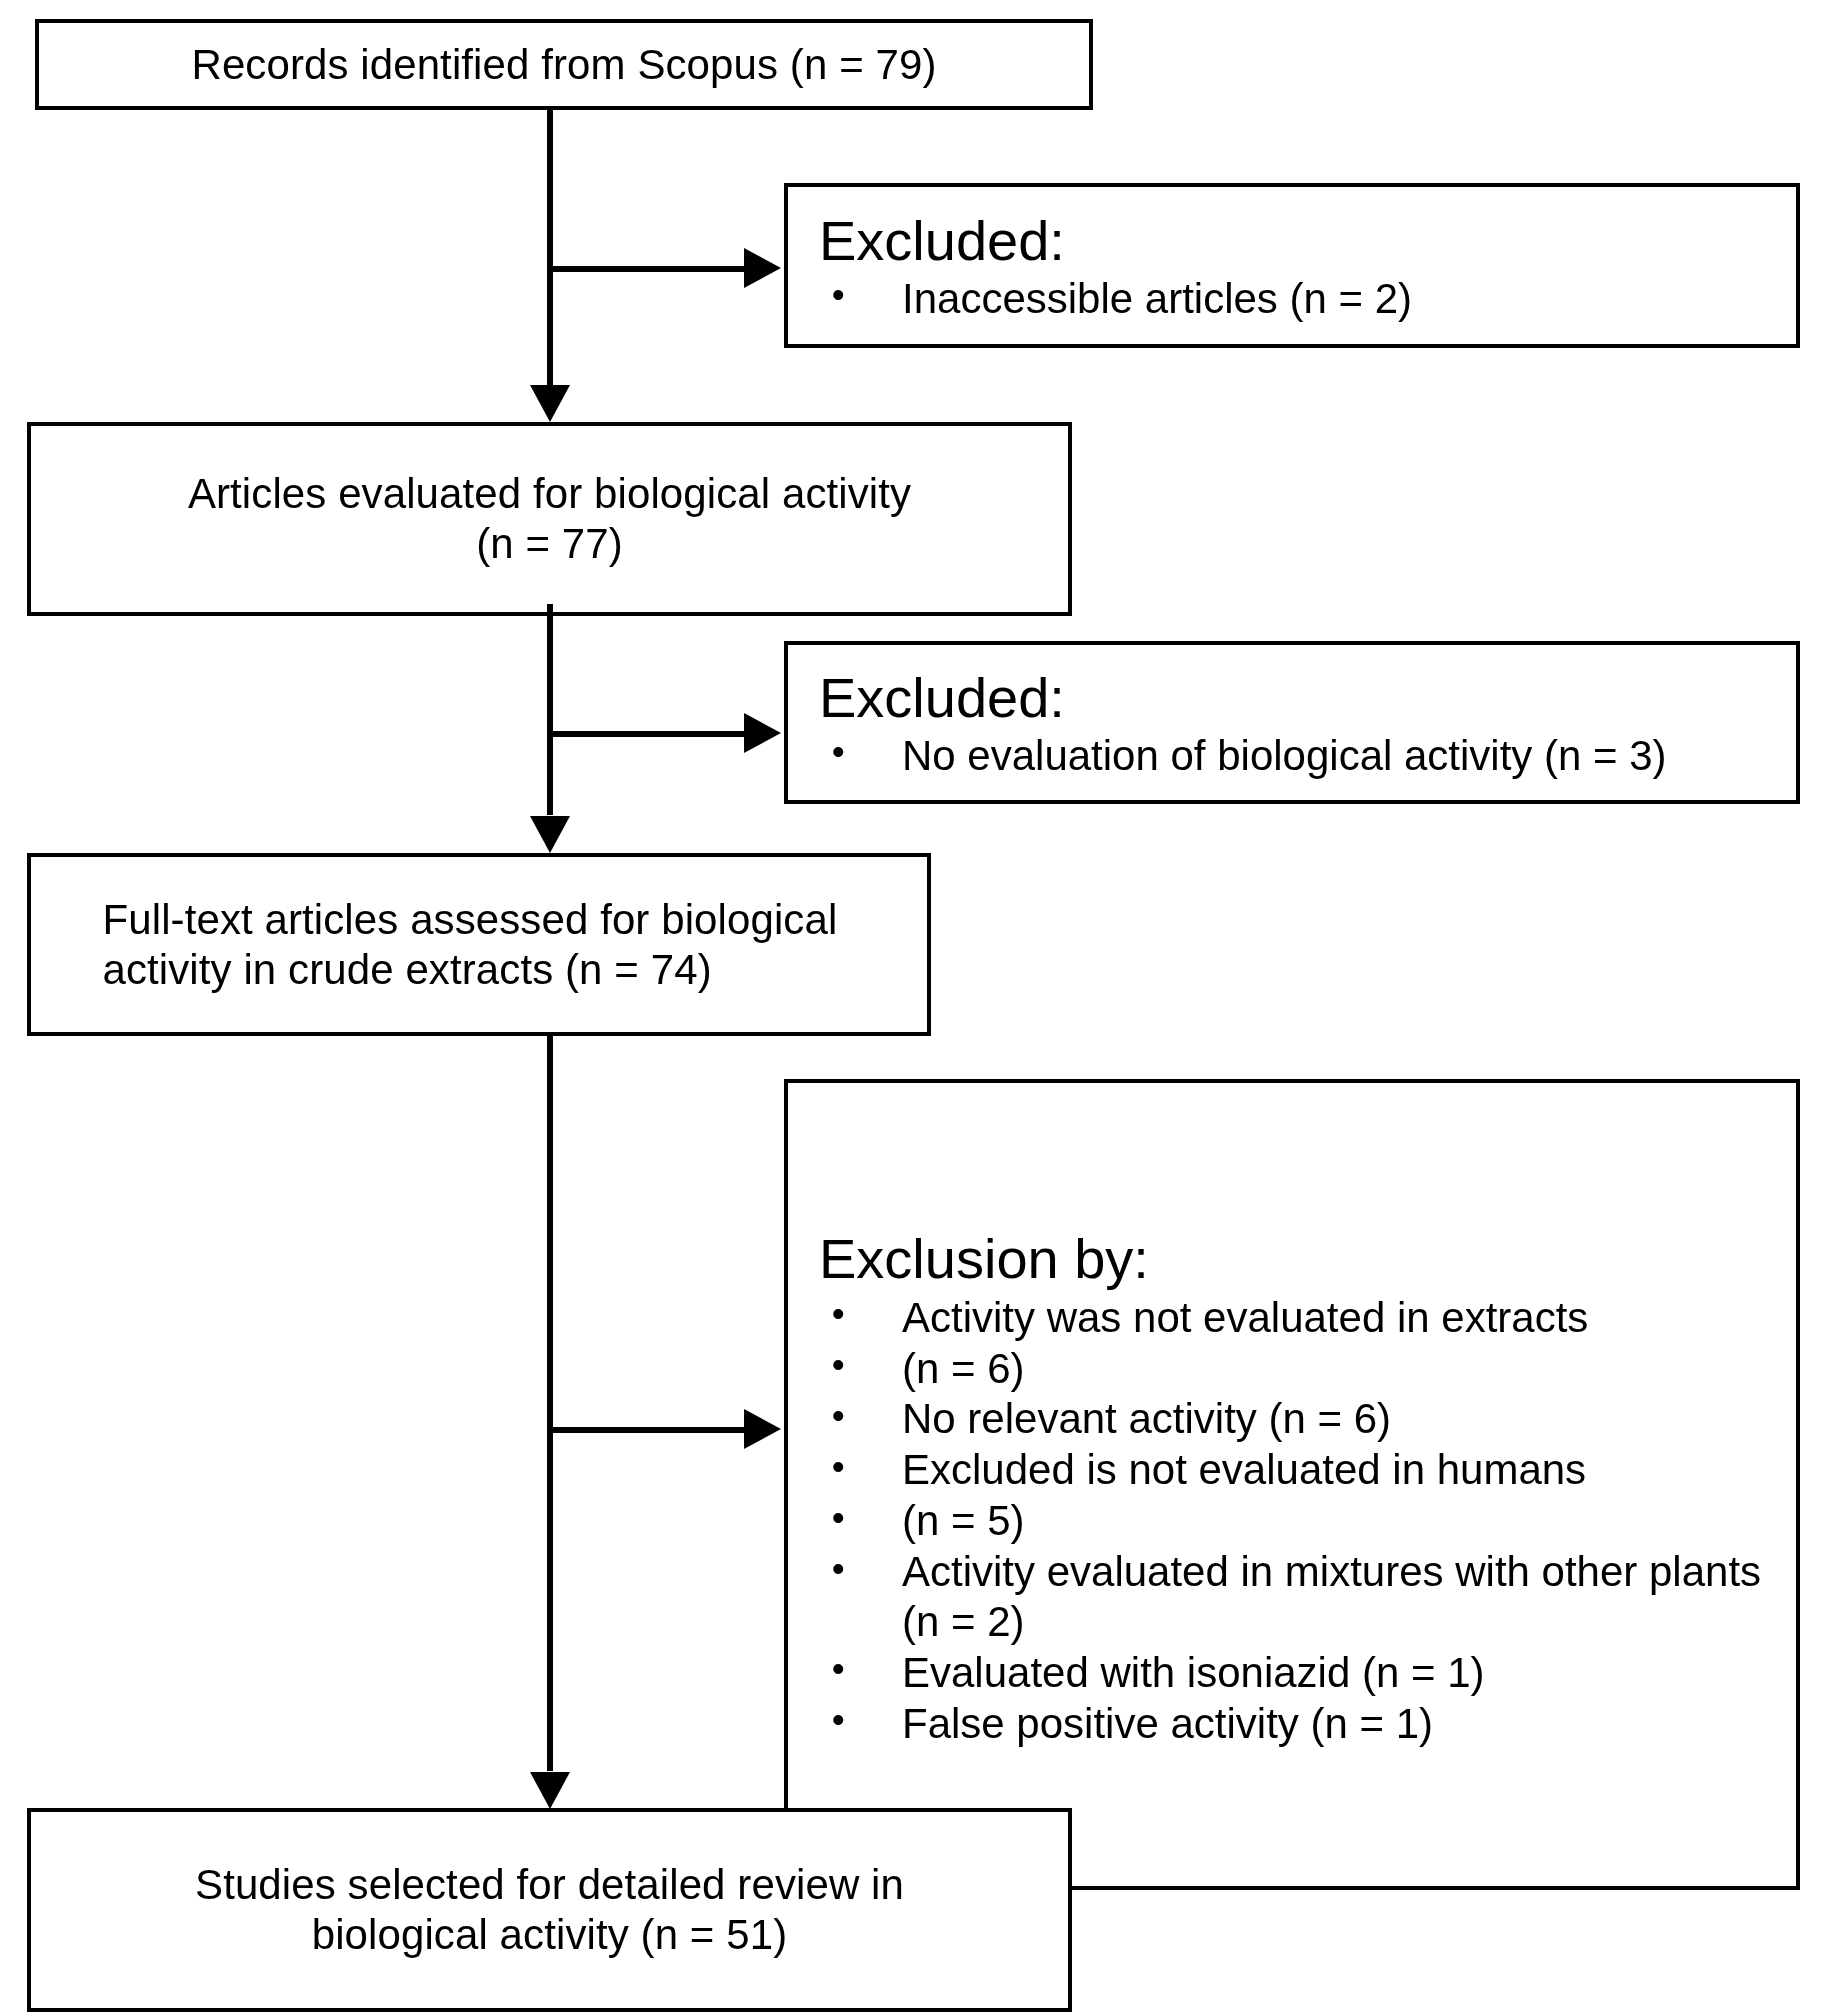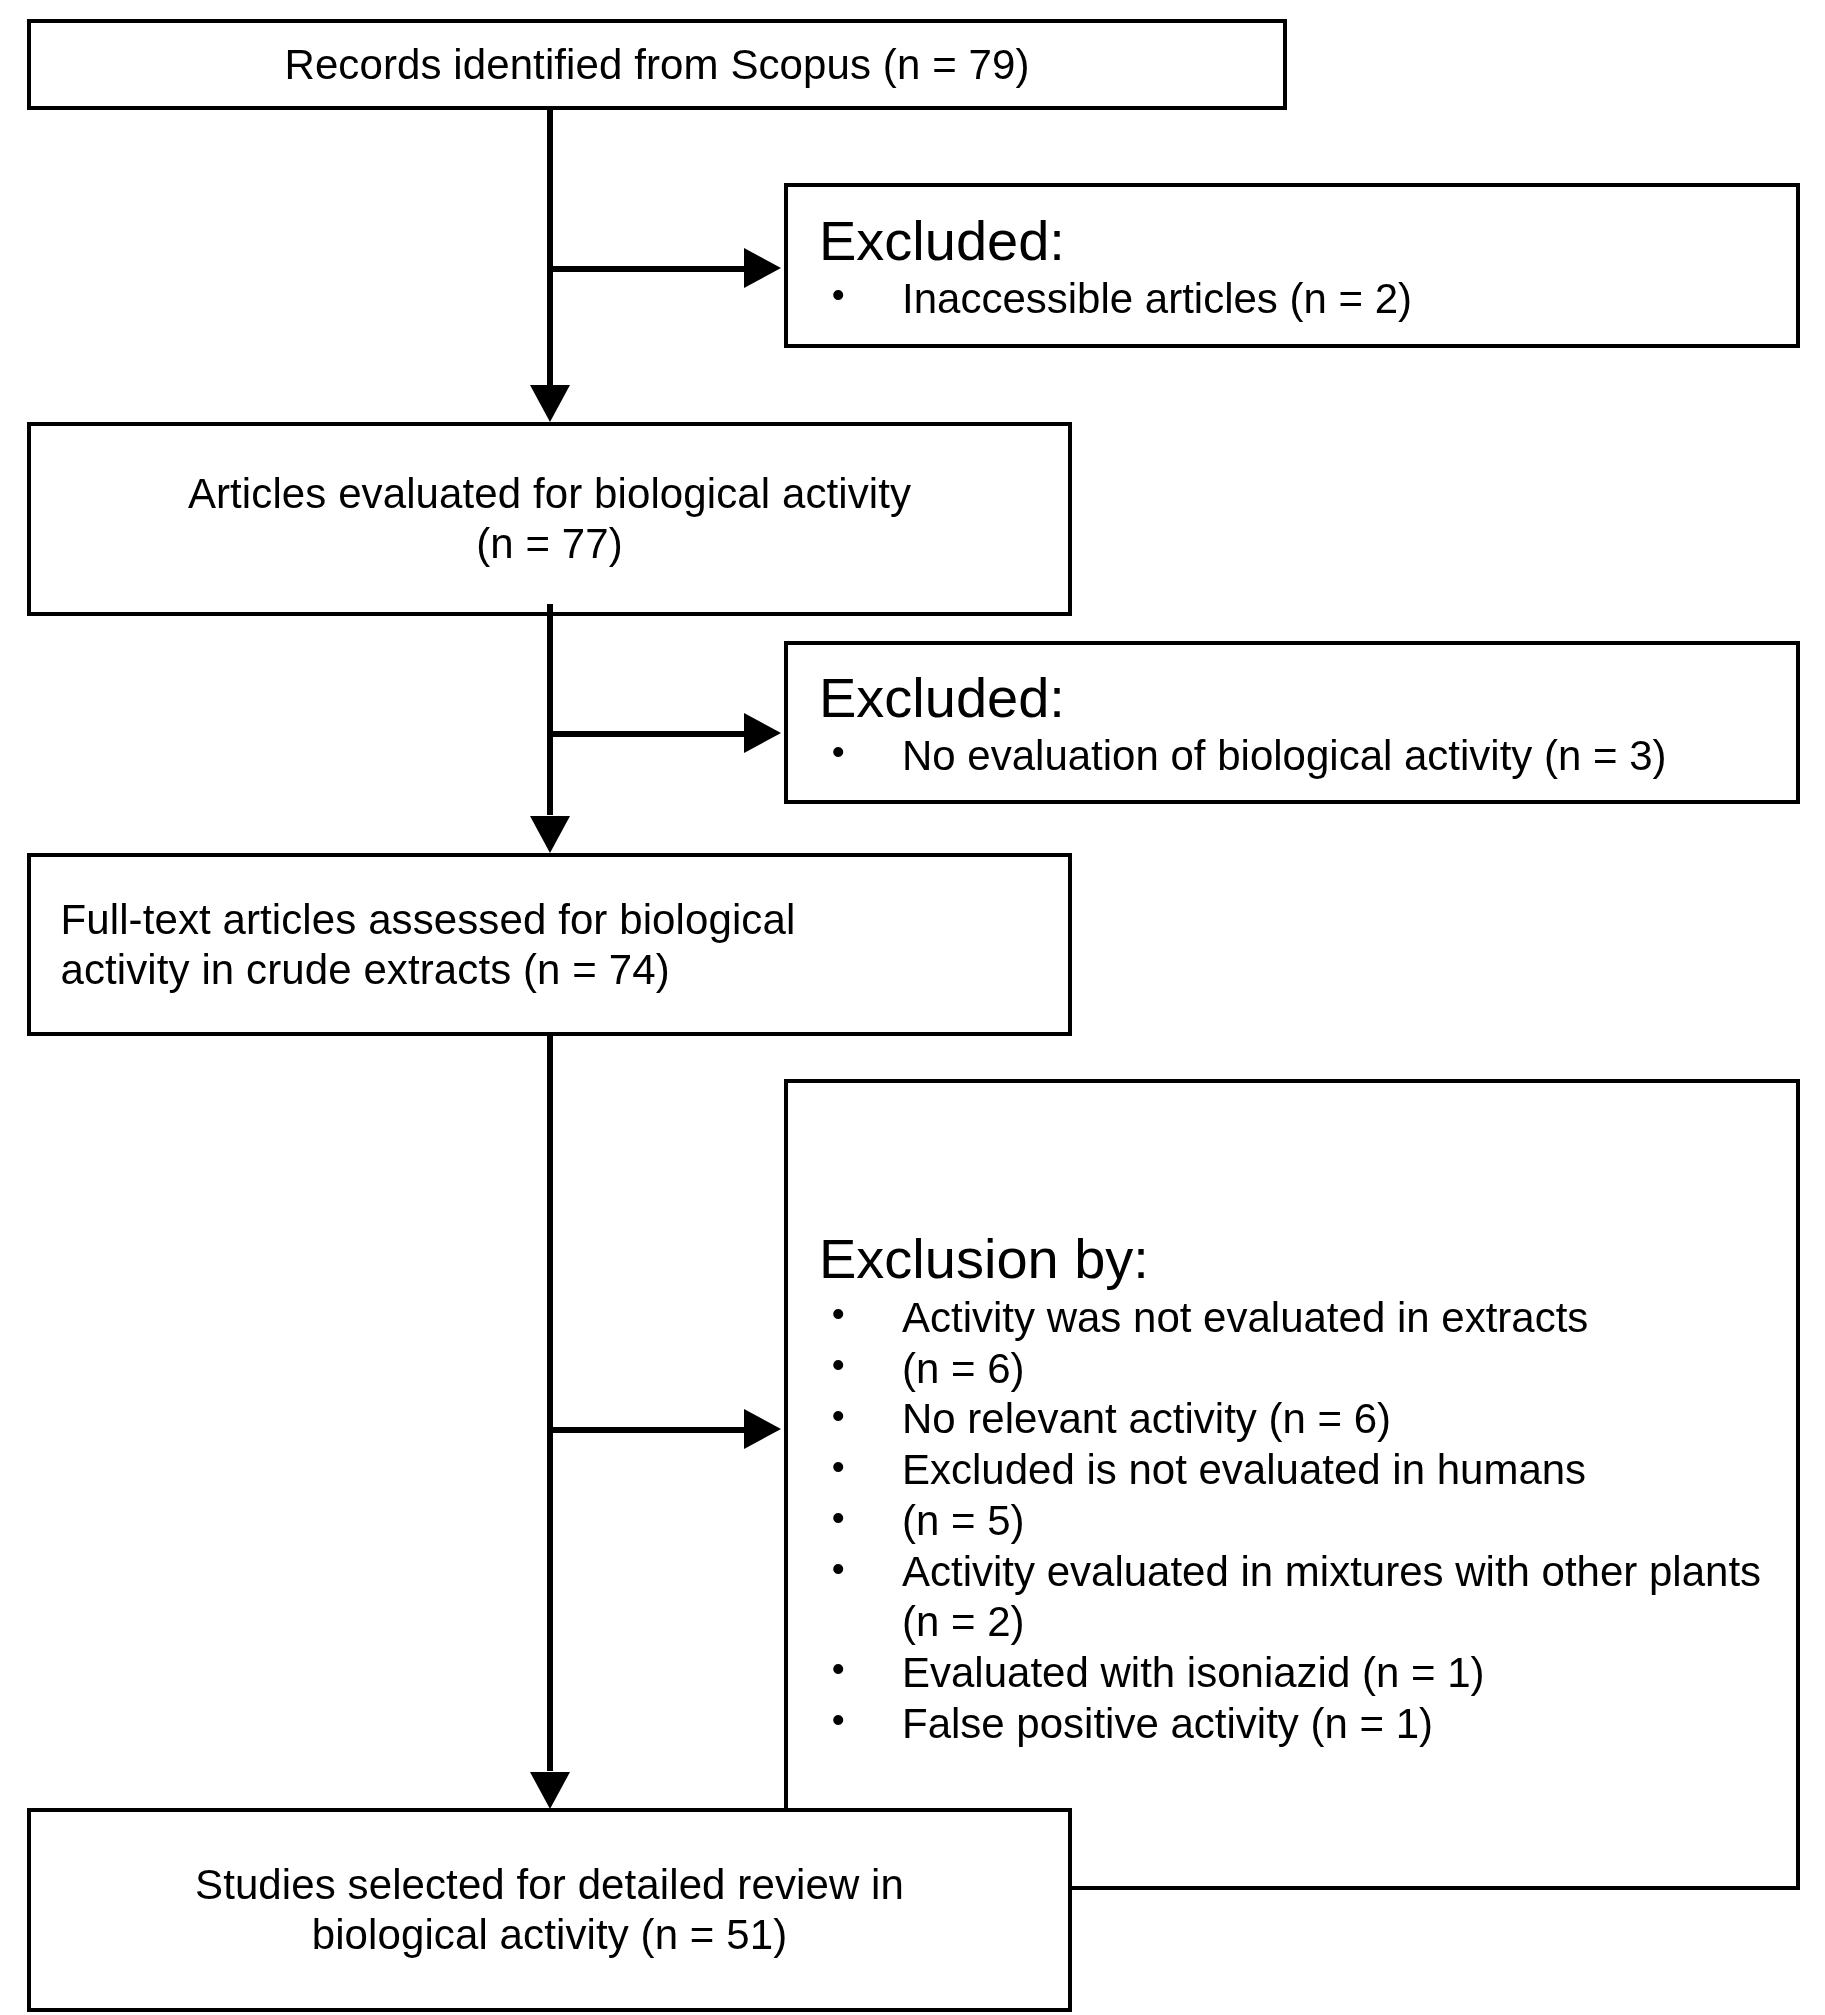--- a/index.html
+++ b/index.html
@@ -31,23 +31,23 @@
   .node-text {
     font-size: 42px;
     line-height: 1.18;
     letter-spacing: 0.1px;
     white-space: pre-wrap;
   }
   .center .node-text { text-align: center; }
   .left   .node-text { text-align: left; }
 
   
-  #box-records      { left: 27px;  top: 19px;   width: 1260px; height: 91px; }
+  #box-records      { left: 35px;  top: 19px;   width: 1058px; height: 91px; }
   #box-evaluated    { left: 27px;  top: 422px;  width: 1045px; height: 194px; }
-  #box-fulltext     { left: 27px;  top: 853px; width: 1045px; height: 183px; }
+  #box-fulltext     { left: 27px;  top: 853px; width: 904px; height: 183px; padding-left: 42px; }
   #box-studies      { left: 27px;  top: 1808px; width: 1045px; height: 204px; }
 
   #box-records .node-text   { padding: 0 24px; }
   #box-evaluated .node-text { padding: 0 24px; }
   #box-fulltext .node-text  { padding: 0 29.5px; }
   #box-studies .node-text   { padding: 0 24px; }
 
   
   #box-excluded-1   { left: 784px; top: 183px;  width: 1016px; height: 165px; }
   #box-excluded-2   { left: 784px; top: 641px;  width: 1016px; height: 163px; }

